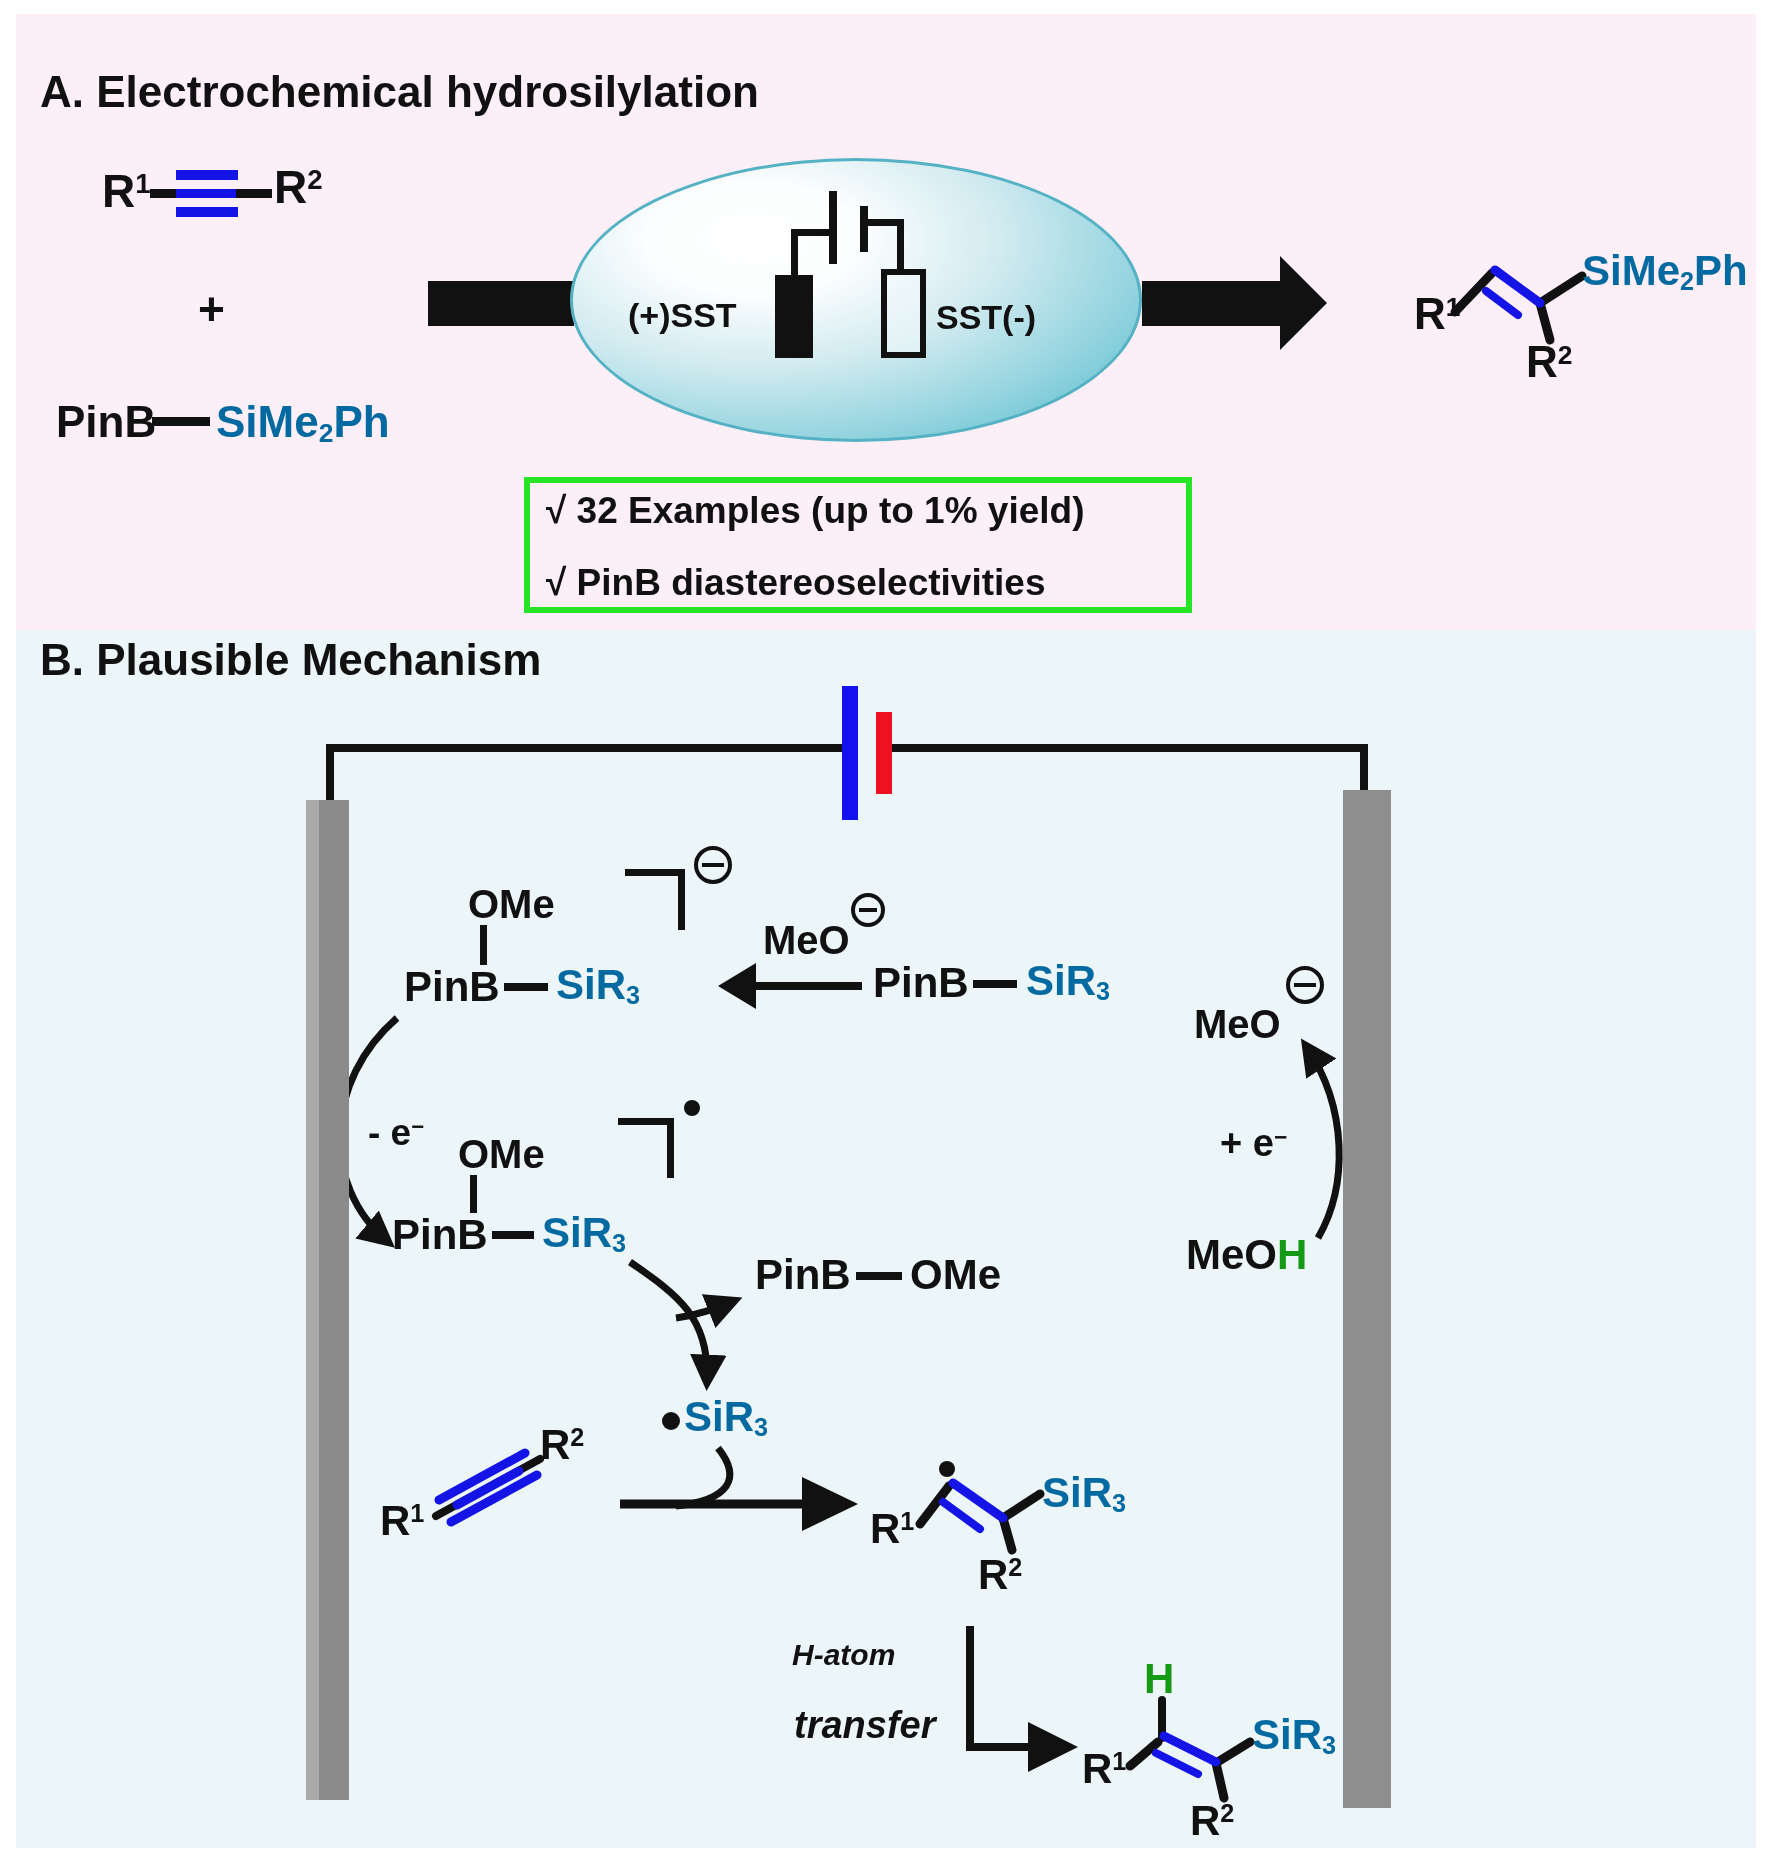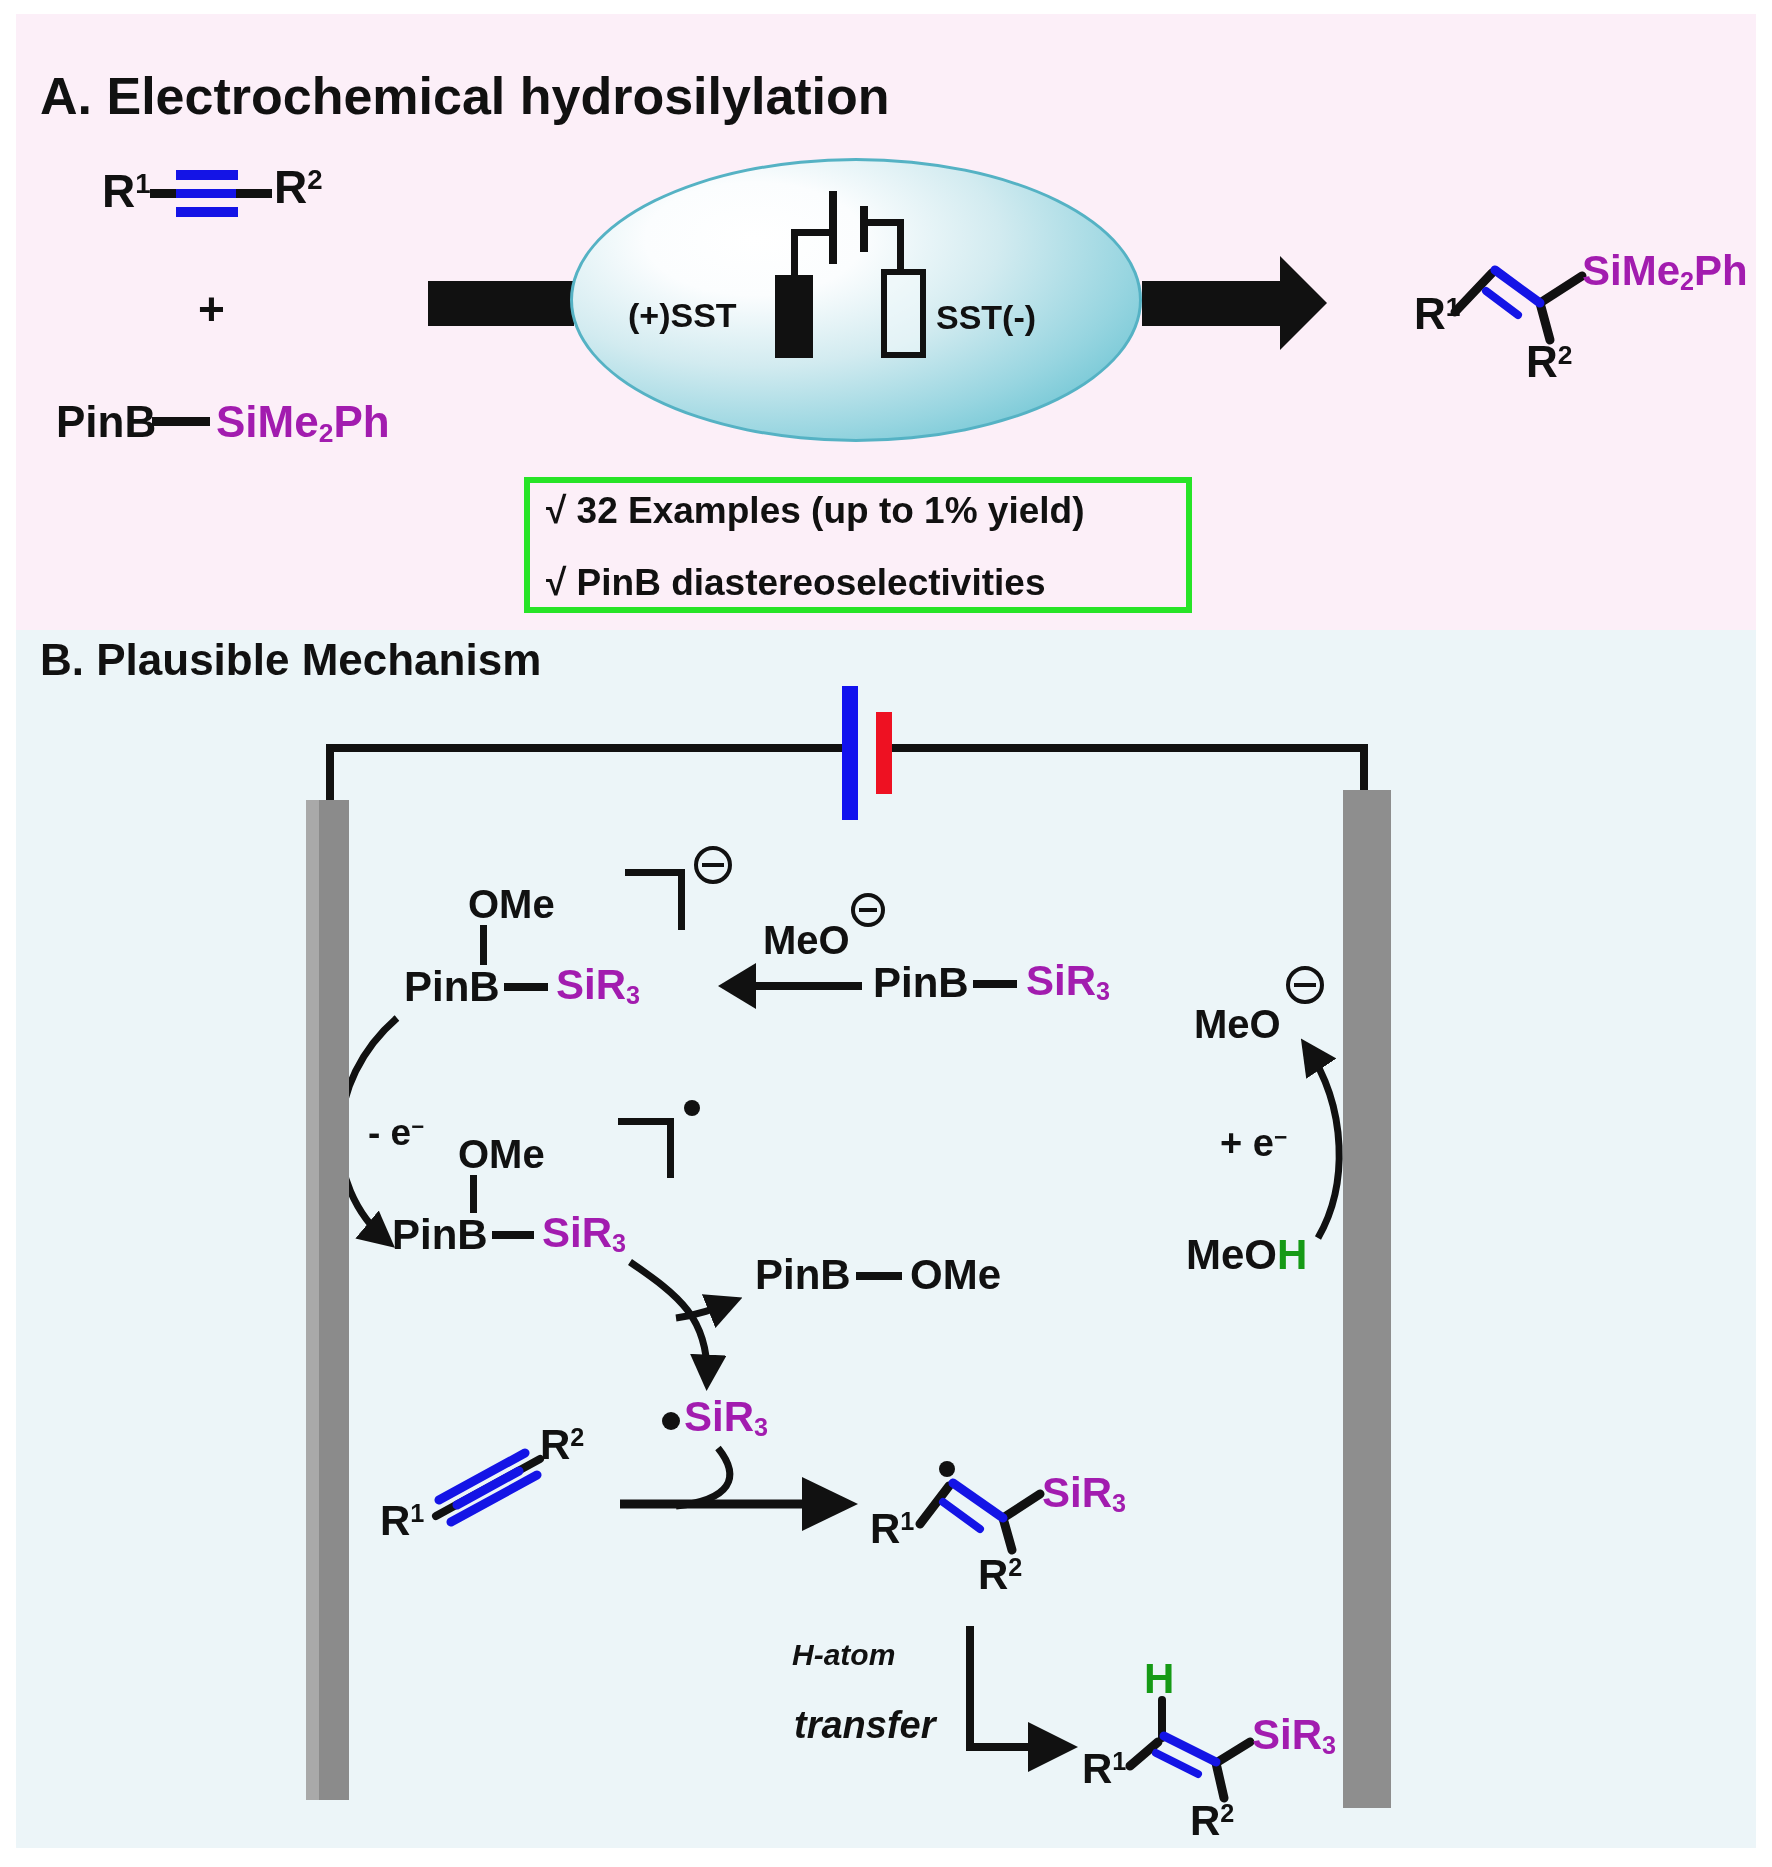--- a/index.html
+++ b/index.html
@@ -2,21 +2,21 @@
 <html><head>
 <meta charset="utf-8">
 <style>
   html,body{margin:0;padding:0;background:#ffffff}
   #page{position:relative;width:1772px;height:1867px;background:#fff;
         font-family:"Liberation Sans",sans-serif;color:#111;overflow:hidden}
   .bg{position:absolute}
   .t{position:absolute;font-weight:bold;white-space:nowrap;line-height:1;letter-spacing:0}
   .t sup{font-size:0.6em;position:relative;top:-0.5em;vertical-align:baseline}
   .t sub{font-size:0.6em;position:relative;top:0.2em;vertical-align:baseline}
-  .red{color:#a21caf}
+  .red{color:#0369a1}
   .grn{color:#169a16}
   .ital{font-style:italic}
   .bar{position:absolute;background:#111}
   .bluebar{position:absolute;background:#1414e6}
   .dot{position:absolute;background:#111;border-radius:50%}
   .ominus{position:absolute;border:4px solid #111;border-radius:50%;box-sizing:border-box}
   .ominus::after{content:"";position:absolute;left:14%;right:14%;top:50%;height:4px;margin-top:-2px;background:#111}
   .bracket{position:absolute;border-top:7px solid #111;border-right:7px solid #111;box-sizing:border-box}
   .electrode{position:absolute}
   .ellipse{position:absolute;border-radius:50%;border:3px solid #55b2c4;box-sizing:border-box;
@@ -92,21 +92,21 @@
       <line x1="1164" y1="1736" x2="1216" y2="1762" stroke-width="9"></line>
       <line x1="1156" y1="1753" x2="1198" y2="1774" stroke-width="8"></line>
     </g>
 
     <path d="M1318,1238 C1348,1186 1348,1108 1306,1046" fill="none" stroke="#111" stroke-width="7" marker-end="url(#ah)"></path>
 
     <line x1="862" y1="986" x2="754" y2="986" stroke="#111" stroke-width="8"></line>
     <polygon points="756,963 718,986 756,1009" fill="#111"></polygon>
   </svg>
 
-  <div class="t" style="left:40px;top:70px;font-size:52px"><span>A. Electrochemical hydrosilylation</span></div>
+  <div class="t" style="left:40px;top:70px;font-size:44px"><span>A. Electrochemical hydrosilylation</span></div>
 
   <div class="t" style="left:102px;top:168px;font-size:46px"><span>R</span><sup>1</sup></div>
   <div class="bar" style="left:150px;top:189px;width:28px;height:9px"></div>
   <div class="bluebar" style="left:176px;top:170px;width:62px;height:10px"></div>
   <div class="bluebar" style="left:176px;top:189px;width:62px;height:9px"></div>
   <div class="bluebar" style="left:176px;top:207px;width:62px;height:10px"></div>
   <div class="bar" style="left:236px;top:189px;width:36px;height:9px"></div>
   <div class="t" style="left:274px;top:164px;font-size:46px"><span>R</span><sup>2</sup></div>
 
   <div class="t" style="left:198px;top:286px;font-size:46px"><span>+</span></div>

